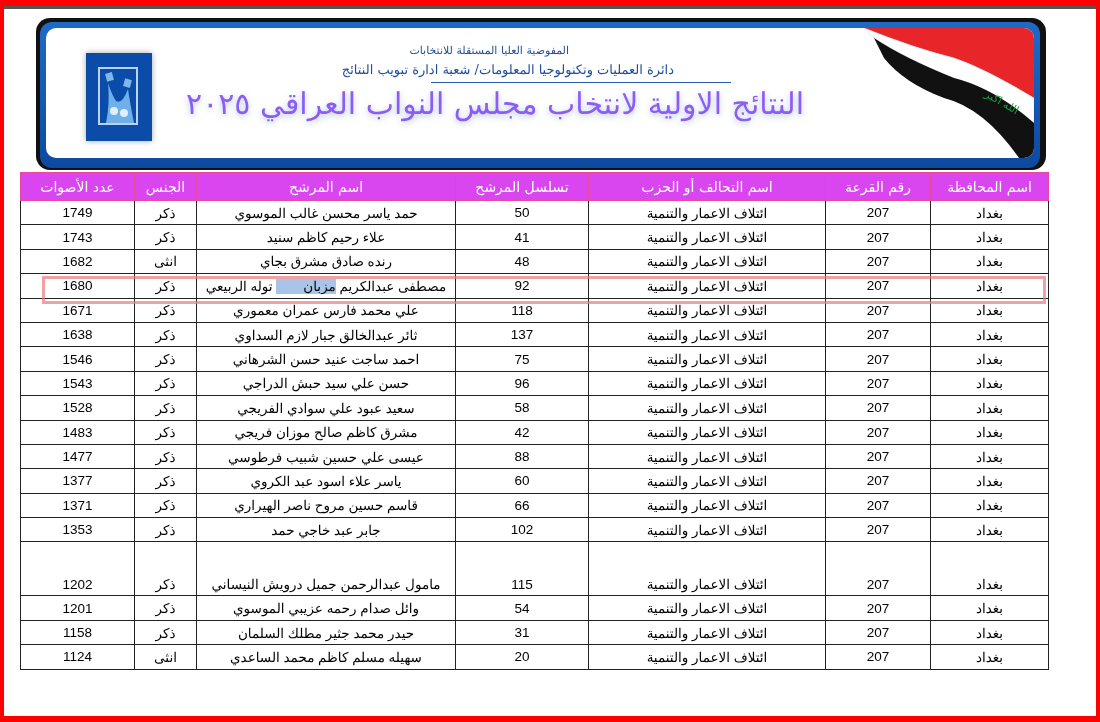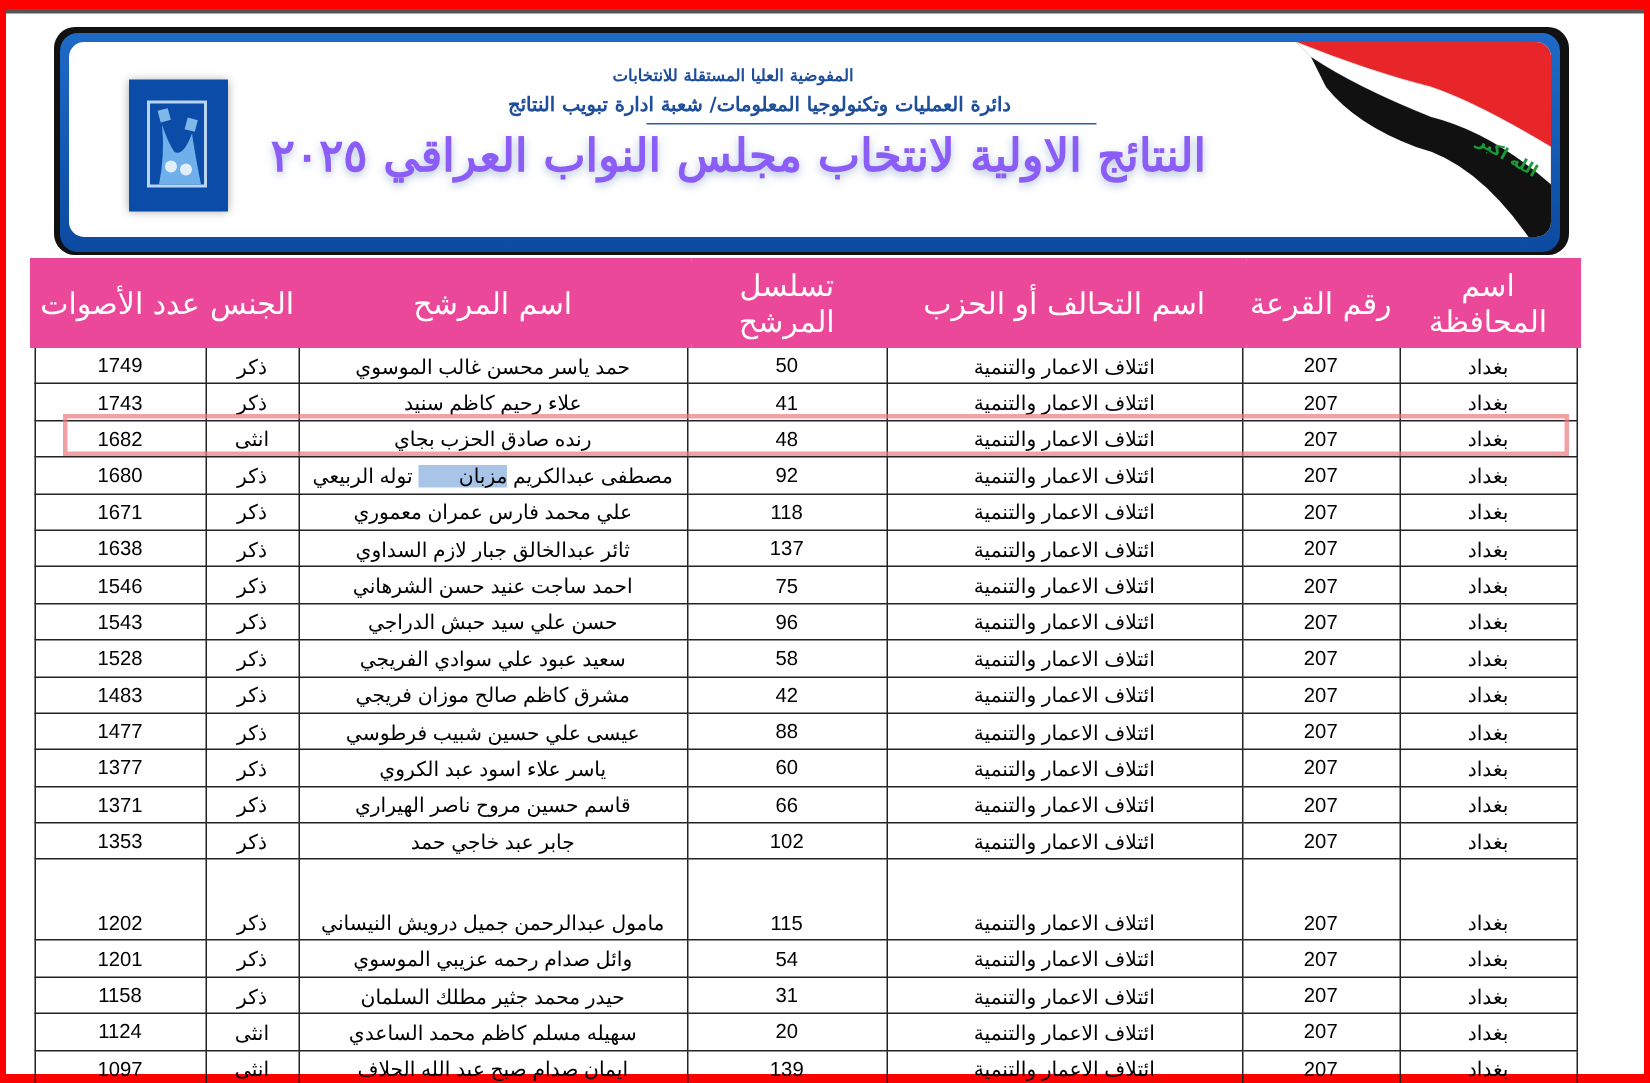--- a/index.html
+++ b/index.html
@@ -1,34 +1,34 @@
 <!DOCTYPE html>
 <html><head>
 <meta charset="utf-8">
 <style>
   html,body{margin:0;padding:0;}
   body{width:1100px;height:722px;background:#ffffff;position:relative;overflow:hidden;font-family:"DejaVu Sans","Liberation Sans",sans-serif;}
   .frame{position:absolute;left:0;top:0;width:1100px;height:722px;box-sizing:border-box;border:4px solid #ff0000;border-top-width:6px;border-bottom-width:6px;}
   .topbar{position:absolute;left:4px;top:6px;width:1092px;height:3px;background:#555;}
   
-  .banner{position:absolute;left:36px;top:18px;width:1010px;height:152px;background:#111;border-radius:14px;font-weight:bold;}
+  .banner{position:absolute;left:36px;top:18px;width:1010px;height:152px;background:#111;border-radius:14px;}
   .banner-inner{position:absolute;left:4px;top:4px;width:1000px;height:146px;border-radius:12px;background:linear-gradient(#1f6ac7,#0c4aa0);}
   .banner-white{position:absolute;left:6px;top:6px;width:988px;height:130px;border-radius:10px;background:#fff;overflow:hidden;}
   .logo{position:absolute;left:40px;top:25px;width:66px;height:88px;background:#0b4ca8;box-shadow:0 0 6px rgba(0,0,0,.35);}
   .logo .win{position:absolute;left:12px;top:14px;width:40px;height:58px;border:2px solid #b9d4f0;box-sizing:border-box;}
   .logo svg{position:absolute;left:0;top:0;}
   .org1,.org2{position:absolute;font-family:"DejaVu Serif",serif;color:#1f4e9a;direction:rtl;white-space:nowrap;}
   .org1{right:465px;top:16px;font-size:11px;}
   .org2{right:360px;top:34px;font-size:13px;}
   .rule{position:absolute;left:385px;top:54px;width:300px;height:1px;background:#2a5db0;}
   .title{position:absolute;right:230px;top:58px;font-family:"DejaVu Serif",serif;font-size:30px;color:#8b5cf6;direction:rtl;white-space:nowrap;text-shadow:0 2px 6px rgba(40,90,170,.35);}
   .flag{position:absolute;right:0;top:0;width:200px;height:130px;}
   
   table{position:absolute;left:20px;top:172px;border-collapse:collapse;width:1028px;table-layout:fixed;direction:ltr;}
-  th{background:#ec4899;color:#fff;font-weight:normal;font-size:20px;height:27px;border:6px solid #ec4899;padding:0;text-align:center;font-family:"DejaVu Sans",sans-serif;}
+  th{background:#d946ef;color:#fff;font-weight:normal;font-size:14px;height:27px;border:1px solid #ec4899;padding:0;text-align:center;font-family:"DejaVu Sans",sans-serif;}
   td{border:1px solid #222;font-size:13.5px;height:23.4px;padding:0;text-align:center;color:#000;font-family:"Liberation Sans",sans-serif;vertical-align:middle;}
   td.rtl{direction:rtl;}
   tr.tall td{height:50px;vertical-align:bottom;padding-bottom:3px;}
   .sel{background:#a8c4e6;padding-left:27px;}
   .hl{position:absolute;left:42px;top:276px;width:1004px;height:28px;border:3px solid rgba(235,120,125,.7);box-sizing:border-box;pointer-events:none;}
 </style>
 </head>
 <body>
 
 <div class="frame"></div>
@@ -97,21 +97,21 @@
         <td class="rtl">ذكر</td>
         <td class="rtl">علاء رحيم كاظم سنيد</td>
         <td>41</td>
         <td class="rtl">ائتلاف الاعمار والتنمية</td>
         <td>207</td>
         <td class="rtl">بغداد</td>
       </tr>
     <tr>
         <td>1682</td>
         <td class="rtl">انثى</td>
-        <td class="rtl">رنده صادق الحزب بجاي</td>
+        <td class="rtl">رنده صادق مشرق بجاي</td>
         <td>48</td>
         <td class="rtl">ائتلاف الاعمار والتنمية</td>
         <td>207</td>
         <td class="rtl">بغداد</td>
       </tr>
     <tr>
         <td>1680</td>
         <td class="rtl">ذكر</td>
         <td class="rtl"><span>مصطفى عبدالكريم </span><span class="sel">مزبان</span><span> توله الربيعي</span></td>
         <td>92</td>
@@ -238,25 +238,16 @@
       </tr>
     <tr>
         <td>1124</td>
         <td class="rtl">انثى</td>
         <td class="rtl">سهيله مسلم كاظم محمد الساعدي</td>
         <td>20</td>
         <td class="rtl">ائتلاف الاعمار والتنمية</td>
         <td>207</td>
         <td class="rtl">بغداد</td>
       </tr>
-    <tr>
-        <td>1097</td>
-        <td class="rtl">انثى</td>
-        <td class="rtl">ايمان صدام صبح عبد الله الحلاف</td>
-        <td>139</td>
-        <td class="rtl">ائتلاف الاعمار والتنمية</td>
-        <td>207</td>
-        <td class="rtl">بغداد</td>
-      </tr>
   </tbody>
 </table>
 
 <div class="hl"></div>
 
 </body></html>

